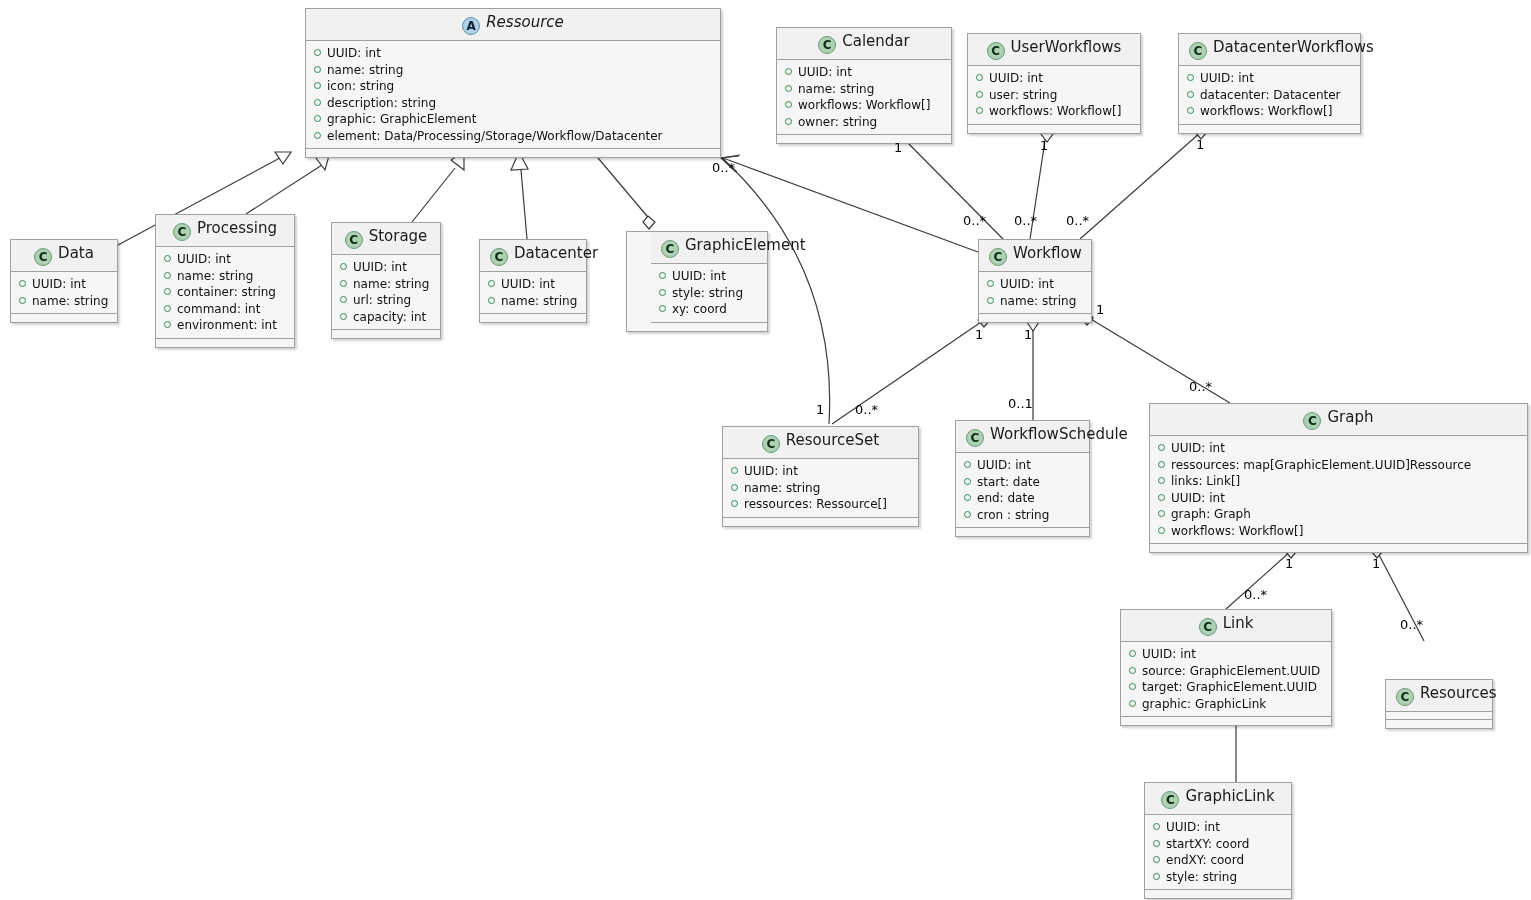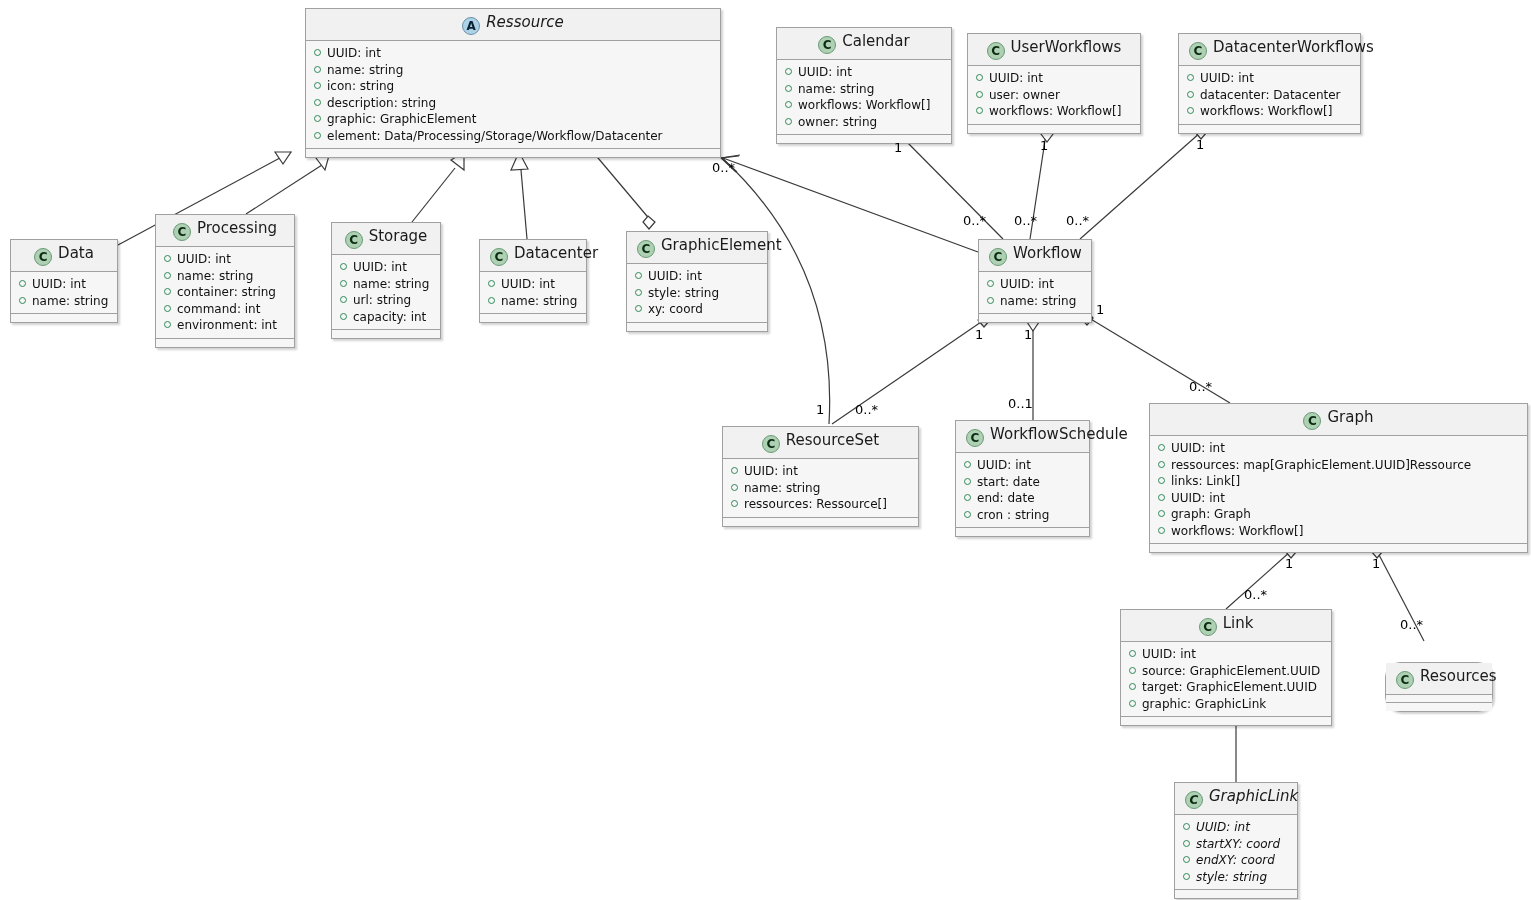--- a/index.html
+++ b/index.html
@@ -145,21 +145,21 @@
           <div class="row"><span class="vis"></span><span>name: string</span></div>
           <div class="row"><span class="vis"></span><span>workflows: Workflow[]</span></div>
           <div class="row"><span class="vis"></span><span>owner: string</span></div>
         </div>
         <div class="uml-foot"></div>
       </div>
       <div class="uml-class" style="left: 967px; top: 33px; width: 174px;">
         <div class="uml-head"><span class="stereo">C</span><span class="cname">UserWorkflows</span></div>
         <div class="uml-attrs">
           <div class="row"><span class="vis"></span><span>UUID: int</span></div>
-          <div class="row"><span class="vis"></span><span>user: owner</span></div>
+          <div class="row"><span class="vis"></span><span>user: string</span></div>
           <div class="row"><span class="vis"></span><span>workflows: Workflow[]</span></div>
         </div>
         <div class="uml-foot"></div>
       </div>
       <div class="uml-class" style="left: 1178px; top: 33px; width: 183px;">
         <div class="uml-head"><span class="stereo">C</span><span class="cname">DatacenterWorkflows</span></div>
         <div class="uml-attrs">
           <div class="row"><span class="vis"></span><span>UUID: int</span></div>
           <div class="row"><span class="vis"></span><span>datacenter: Datacenter</span></div>
           <div class="row"><span class="vis"></span><span>workflows: Workflow[]</span></div>
@@ -196,21 +196,21 @@
         <div class="uml-foot"></div>
       </div>
       <div class="uml-class" style="left: 479px; top: 239px; width: 108px;">
         <div class="uml-head"><span class="stereo">C</span><span class="cname">Datacenter</span></div>
         <div class="uml-attrs">
           <div class="row"><span class="vis"></span><span>UUID: int</span></div>
           <div class="row"><span class="vis"></span><span>name: string</span></div>
         </div>
         <div class="uml-foot"></div>
       </div>
-      <div class="uml-class" style="left: 626px; top: 231px; width: 142px;">
+      <div class="uml-class" style="left: 626px; top: 231px; width: 142px; padding-left: 24px;">
         <div class="uml-head"><span class="stereo">C</span><span class="cname">GraphicElement</span></div>
         <div class="uml-attrs">
           <div class="row"><span class="vis"></span><span>UUID: int</span></div>
           <div class="row"><span class="vis"></span><span>style: string</span></div>
           <div class="row"><span class="vis"></span><span>xy: coord</span></div>
         </div>
         <div class="uml-foot"></div>
       </div>
       <div class="uml-class" style="left: 978px; top: 239px; width: 114px;">
         <div class="uml-head"><span class="stereo">C</span><span class="cname">Workflow</span></div>
@@ -254,26 +254,26 @@
       <div class="uml-class" style="left: 1120px; top: 609px; width: 212px;">
         <div class="uml-head"><span class="stereo">C</span><span class="cname">Link</span></div>
         <div class="uml-attrs">
           <div class="row"><span class="vis"></span><span>UUID: int</span></div>
           <div class="row"><span class="vis"></span><span>source: GraphicElement.UUID</span></div>
           <div class="row"><span class="vis"></span><span>target: GraphicElement.UUID</span></div>
           <div class="row"><span class="vis"></span><span>graphic: GraphicLink</span></div>
         </div>
         <div class="uml-foot"></div>
       </div>
-      <div class="uml-class" style="left: 1385px; top: 662px; width: 108px; border-radius: 15px;">
+      <div class="uml-class" style="left: 1385px; top: 679px; width: 108px;">
         <div class="uml-head"><span class="stereo">C</span><span class="cname">Resources</span></div>
         <div class="uml-attrs empty"></div>
         <div class="uml-foot"></div>
       </div>
-      <div class="uml-class" style="left: 1174px; top: 782px; width: 124px; font-style: italic;">
+      <div class="uml-class" style="left: 1144px; top: 782px; width: 148px;">
         <div class="uml-head"><span class="stereo">C</span><span class="cname">GraphicLink</span></div>
         <div class="uml-attrs">
           <div class="row"><span class="vis"></span><span>UUID: int</span></div>
           <div class="row"><span class="vis"></span><span>startXY: coord</span></div>
           <div class="row"><span class="vis"></span><span>endXY: coord</span></div>
           <div class="row"><span class="vis"></span><span>style: string</span></div>
         </div>
         <div class="uml-foot"></div>
       </div>
     </div>

